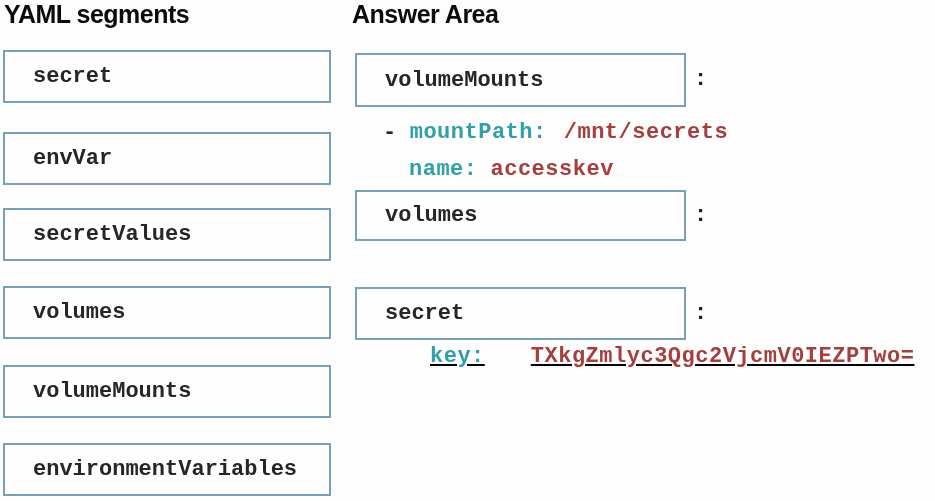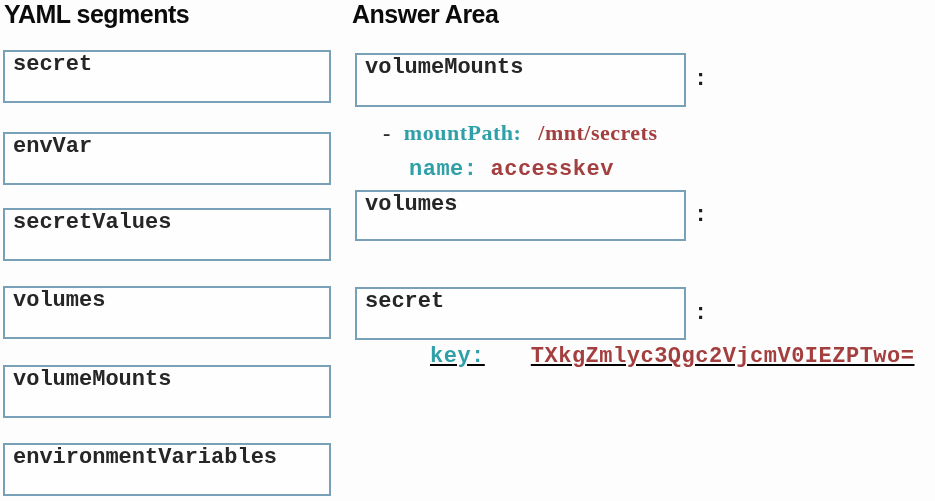--- a/index.html
+++ b/index.html
@@ -20,22 +20,22 @@
     letter-spacing: -0.5px;
     color: #0b0b0b;
     white-space: nowrap;
   }
   .box {
     position: absolute;
     box-sizing: border-box;
     background: #fefefe;
     border: 2px solid #78a0b8;
     display: flex;
-    align-items: flex-start;
-    padding-left: 8px;
+    align-items: center;
+    padding-left: 28px;
     font-size: 22px;
     font-weight: bold;
     color: #262626;
     white-space: nowrap;
   }
   .lbox { left: 3px; width: 328px; height: 53px; }
   .l1 { top: 50px; }
   .l2 { top: 132px; }
   .l3 { top: 208px; }
   .l4 { top: 286px; }
@@ -60,21 +60,21 @@
   .code {
     position: absolute;
     font-size: 22px;
     font-weight: bold;
     letter-spacing: 0.5px;
     white-space: pre;
   }
   .code .dash { color: #2b2b2b; margin-right: 13px; }
   .code .key  { color: #2f9fa8; }
   .code .val  { color: #a43f3f; }
-  .cl1 { left: 383px; top: 120px; font-family: Liberation Serif, serif; }
+  .cl1 { left: 383px; top: 120px; }
   .cl1 .val { margin-left: 17px; }
   .cl2 { left: 409px; top: 157px; }
   .cl2 .val { margin-left: 13px; }
   .cl3 { left: 383px; top: 253px; }
   .cl3 .val { margin-left: 17px; }
   .cl4 { left: 430px; top: 344px; text-decoration: underline; }
   .cl4 .val { margin-left: 46px; }
 </style>
 </head>
 <body>

